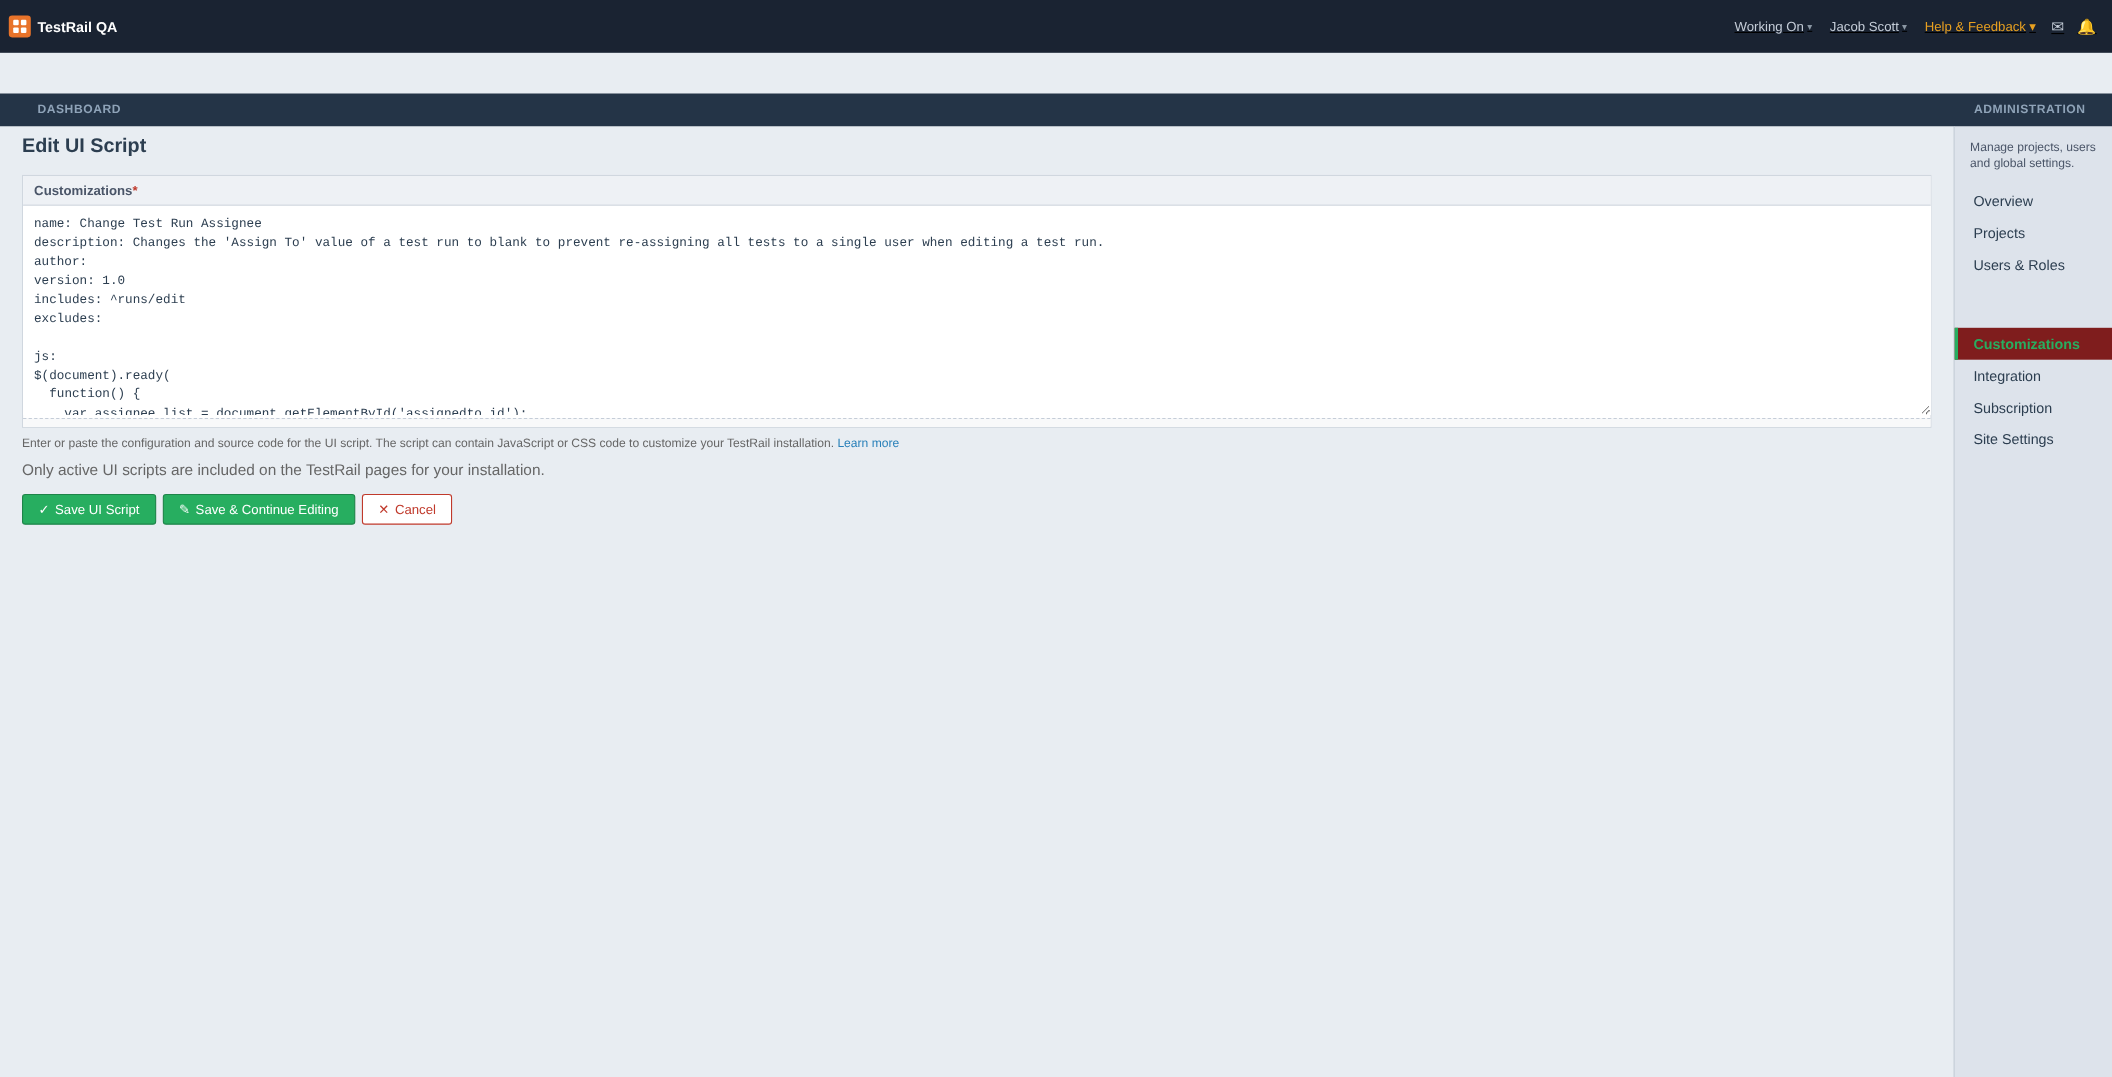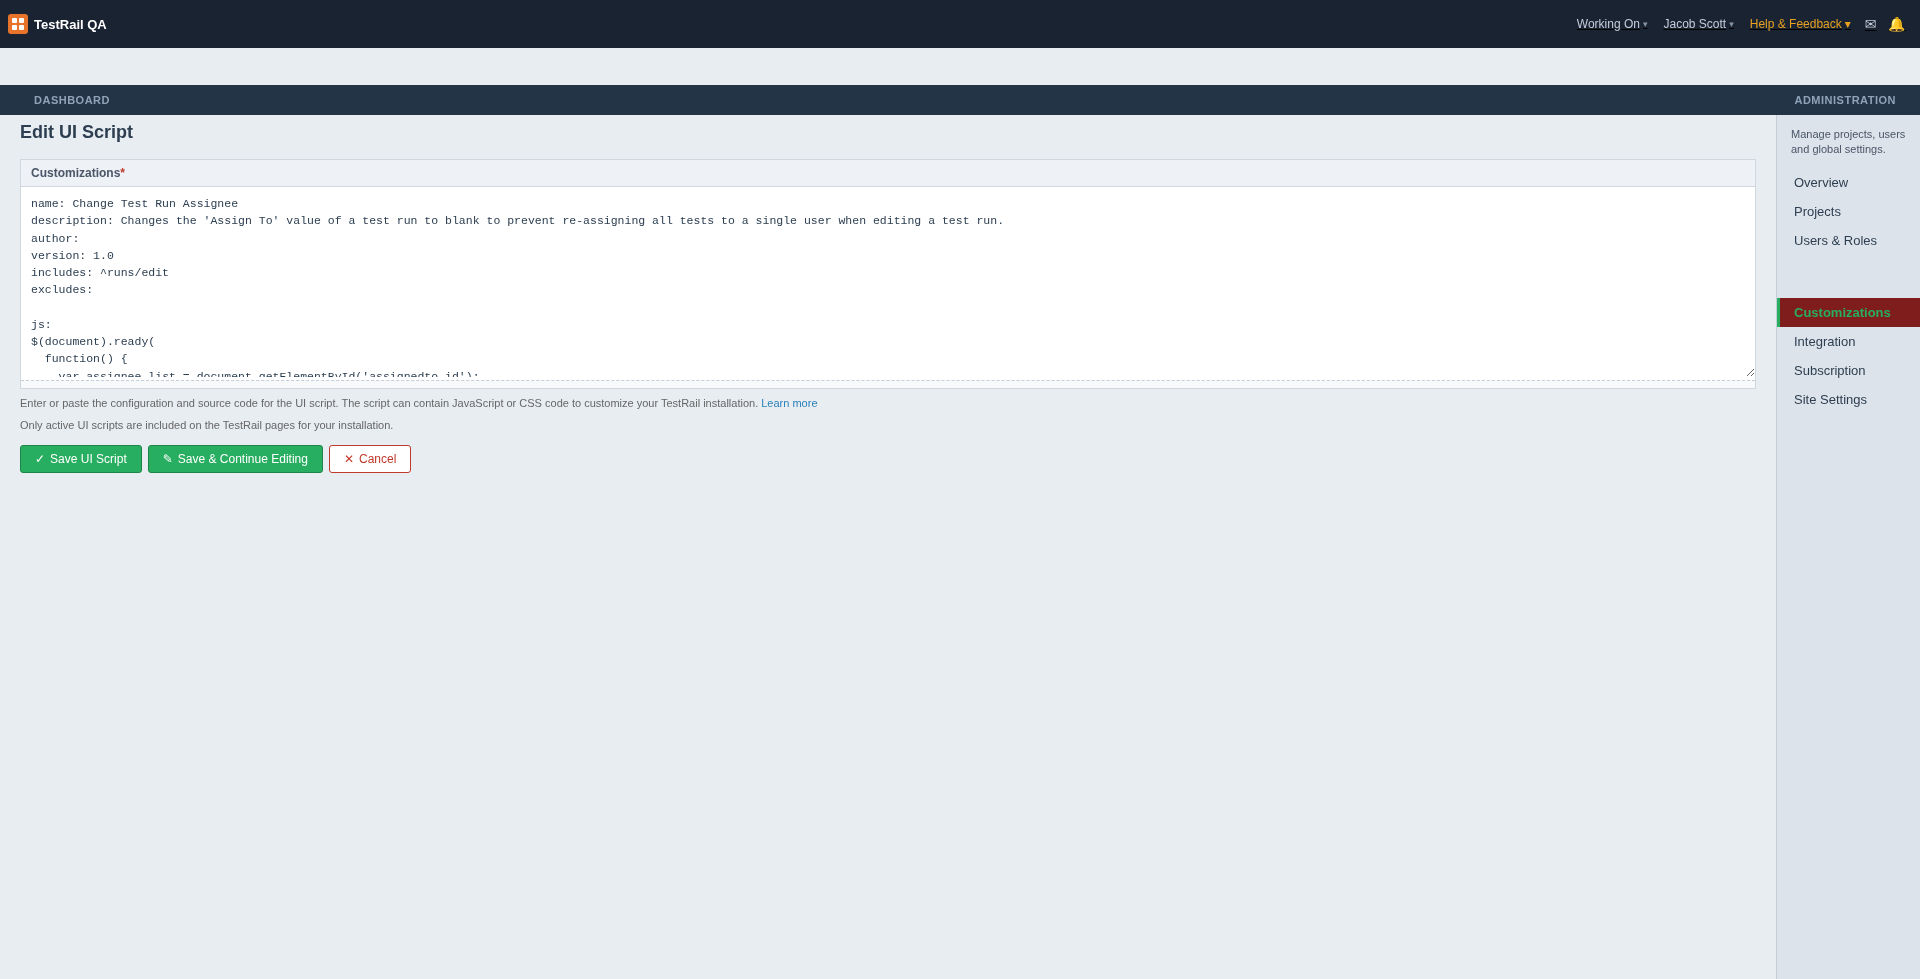--- a/index.html
+++ b/index.html
@@ -182,21 +182,21 @@
       accent-color: #27ae60;
       width: 13px;
       height: 13px;
     }
     .checkbox-label {
       font-size: 12px;
       color: #2c3e50;
       font-weight: bold;
     }
     .checkbox-desc {
-      font-size: 11px;
+      font-size: 14px;
       color: #666;
       margin-bottom: 14px;
     }
 
     .btn-row {
       display: flex;
       gap: 6px;
       margin-top: 4px;
     }
 

